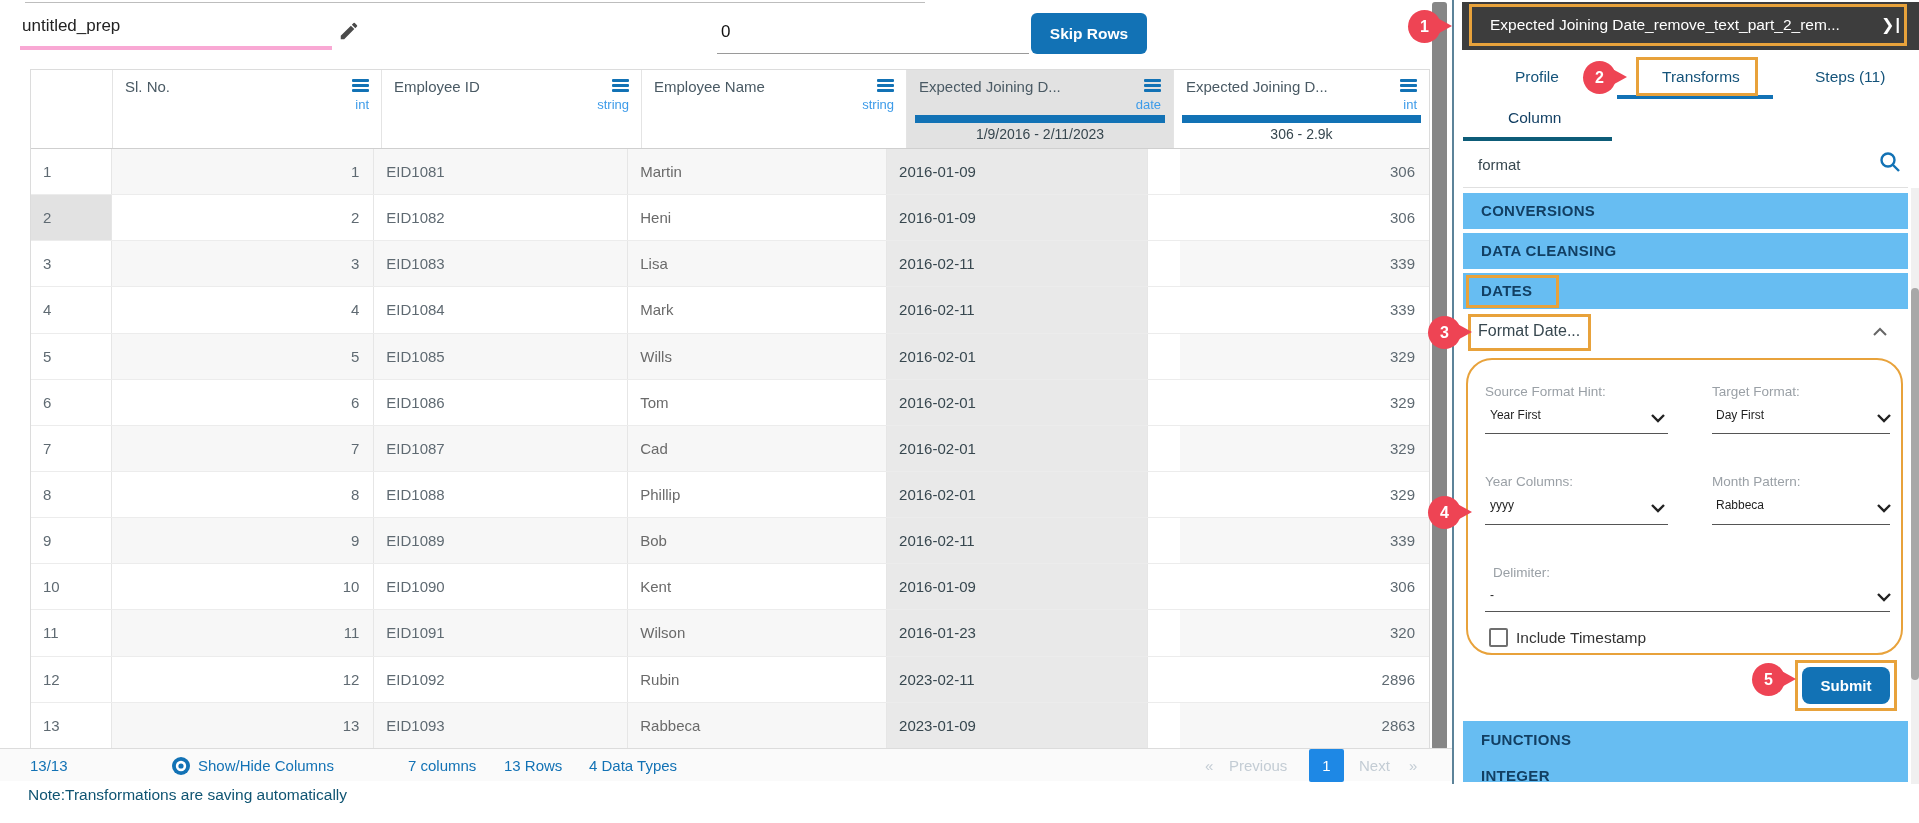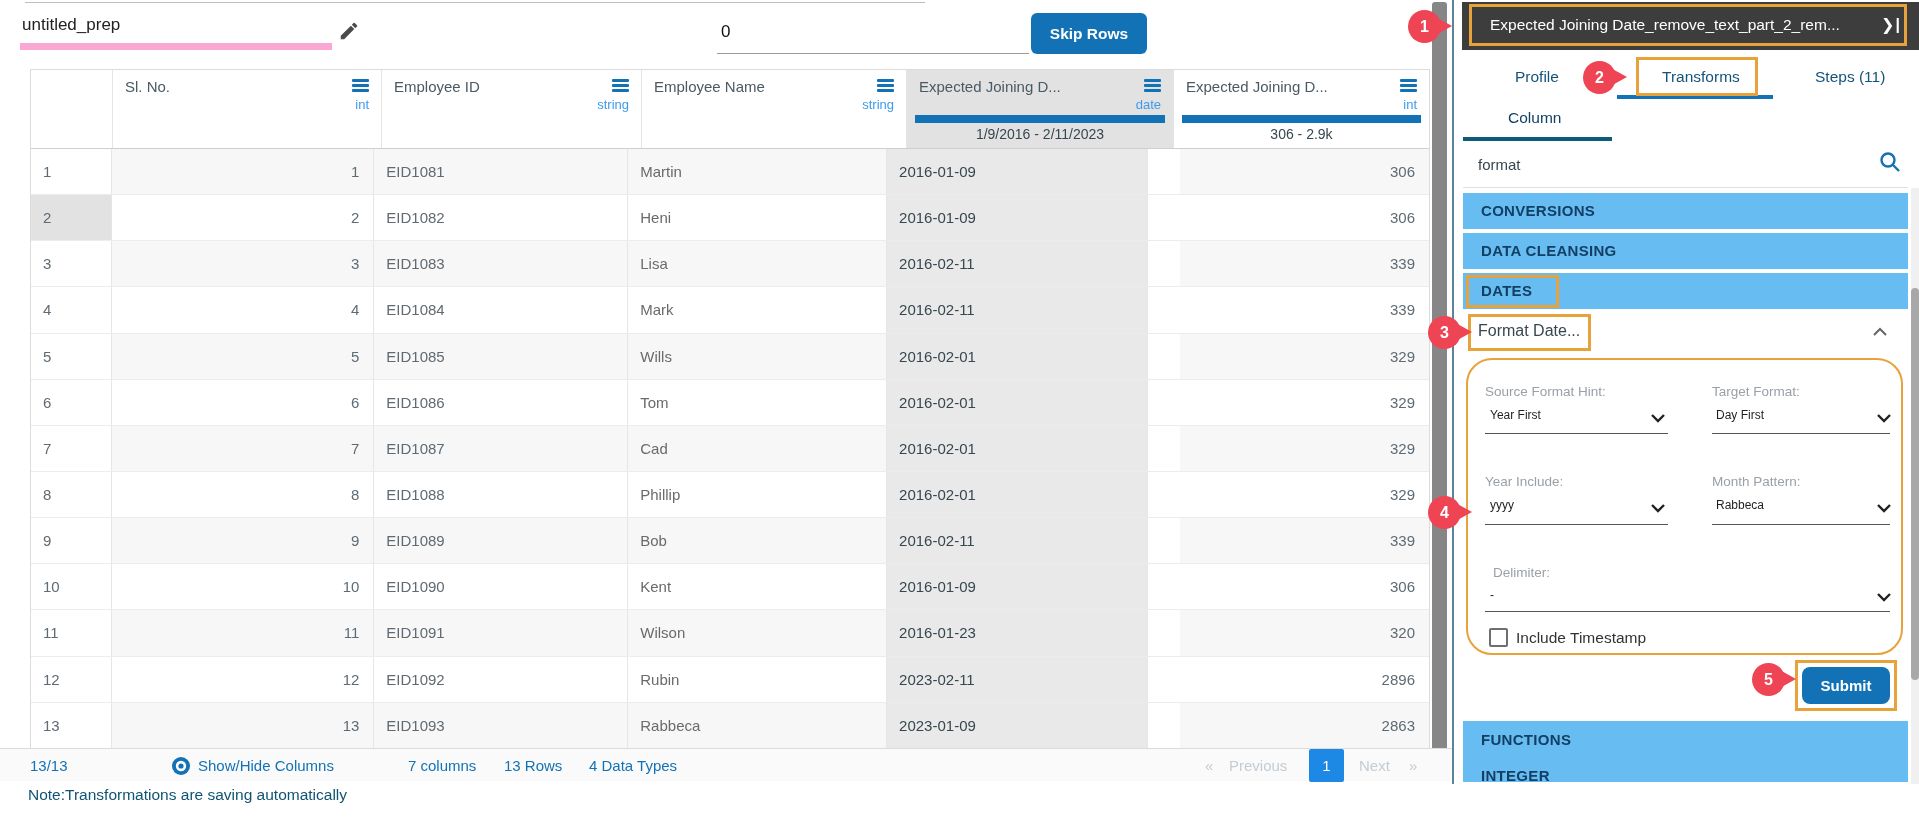--- a/index.html
+++ b/index.html
@@ -2,21 +2,21 @@
 <html><head>
 <meta charset="utf-8">
 <style>
   html,body{margin:0;padding:0;background:#fff;}
   .app{position:relative;width:1919px;height:823px;background:#fff;
        font-family:"Liberation Sans","DejaVu Sans",sans-serif;overflow:hidden;}
   .abs{position:absolute;box-sizing:border-box;}
 
   
   .top-line{left:25px;top:2px;width:900px;height:0;border-top:1px solid #bdbdbd;}
-  .prep-input{left:20px;top:12px;width:312px;height:38px;border:none;border-bottom:7px solid #f9a8d4;
+  .prep-input{left:20px;top:12px;width:312px;height:38px;border:none;border-bottom:4px solid #f9a8d4;
       font-family:inherit;font-size:17px;color:#222;background:transparent;outline:none;padding:0 0 6px 2px;}
   .pencil{left:338px;top:20px;width:22px;height:22px;}
   .skip-input{left:717px;top:16px;width:312px;height:38px;border:none;border-bottom:1px solid #9a9a9a;
       font-family:inherit;font-size:17px;color:#111;background:transparent;outline:none;padding:0 0 6px 4px;}
   .skip-btn{left:1031px;top:13px;width:116px;height:41px;background:#1272b5;color:#fff;border:none;
       border-radius:6px;font-family:inherit;font-size:15.5px;font-weight:600;cursor:pointer;}
 
   
   .table{left:30px;top:69px;width:1400px;height:679px;border:1px solid #dcdcdc;border-bottom:none;background:#fff;}
   .thead{display:flex;height:78px;border-bottom:1px solid #cfcfcf;}
@@ -341,21 +341,21 @@
 
     <span class="abs flabel" style="left:258px;top:384px;">Target Format:</span>
     <span class="abs fvalue" style="left:262px;top:408px;">Day First</span>
     <span class="abs" style="left:422px;top:413px;">
       <svg width="16" height="10" viewBox="0 0 16 10" fill="none" stroke="#222" stroke-width="2.4">
           <polyline points="2,2 8,8 14,2"></polyline>
         </svg>
     </span>
     <div class="abs funder" style="left:258px;top:433px;width:178px;"></div>
 
-    <span class="abs flabel" style="left:31px;top:474px;">Year Include:</span>
+    <span class="abs flabel" style="left:31px;top:474px;">Year Columns:</span>
     <span class="abs fvalue" style="left:36px;top:498px;">yyyy</span>
     <span class="abs" style="left:196px;top:503px;">
       <svg width="16" height="10" viewBox="0 0 16 10" fill="none" stroke="#222" stroke-width="2.4">
           <polyline points="2,2 8,8 14,2"></polyline>
         </svg>
     </span>
     <div class="abs funder" style="left:31px;top:524px;width:183px;"></div>
 
     <span class="abs flabel" style="left:258px;top:474px;">Month Pattern:</span>
     <span class="abs fvalue" style="left:262px;top:498px;">Rabbeca</span>

